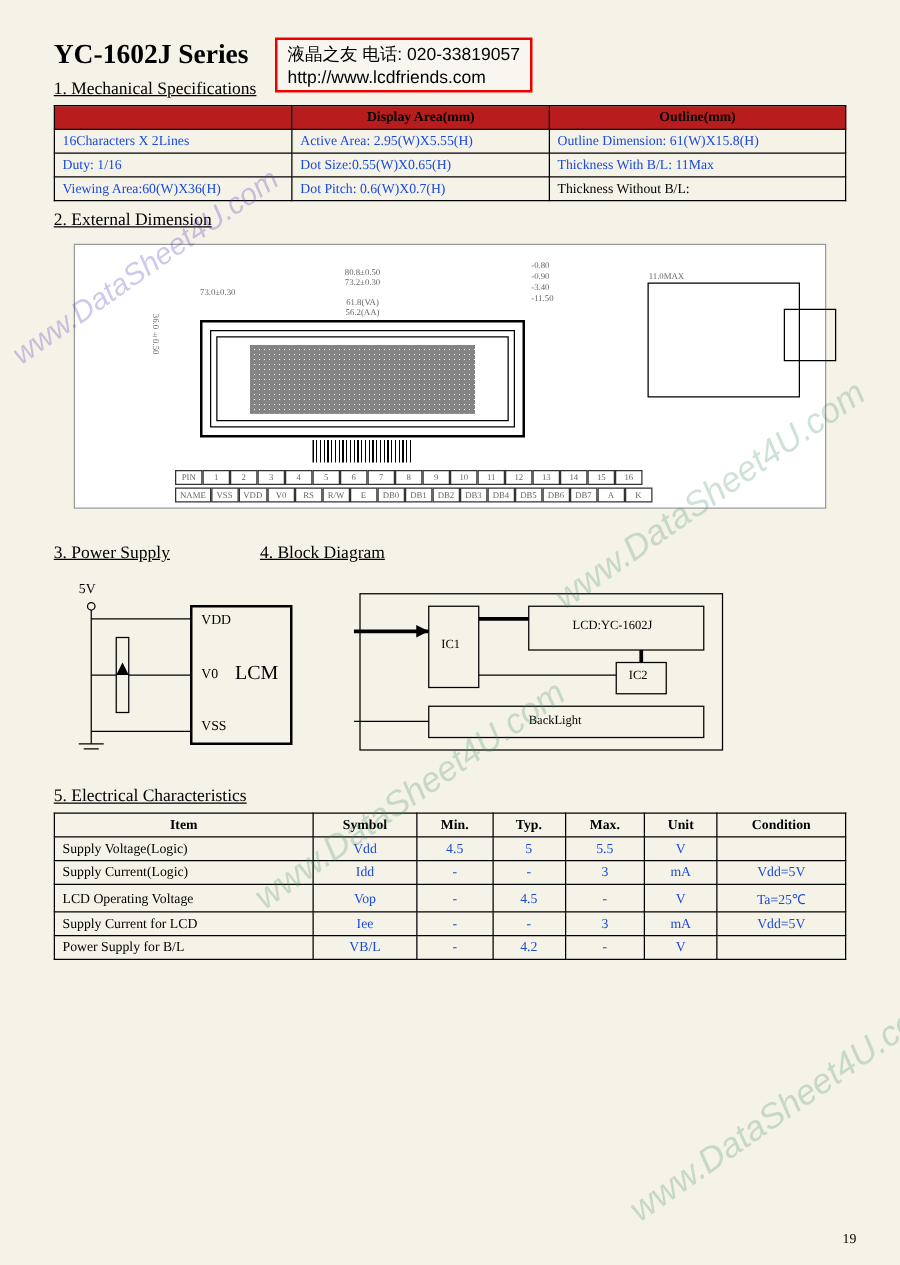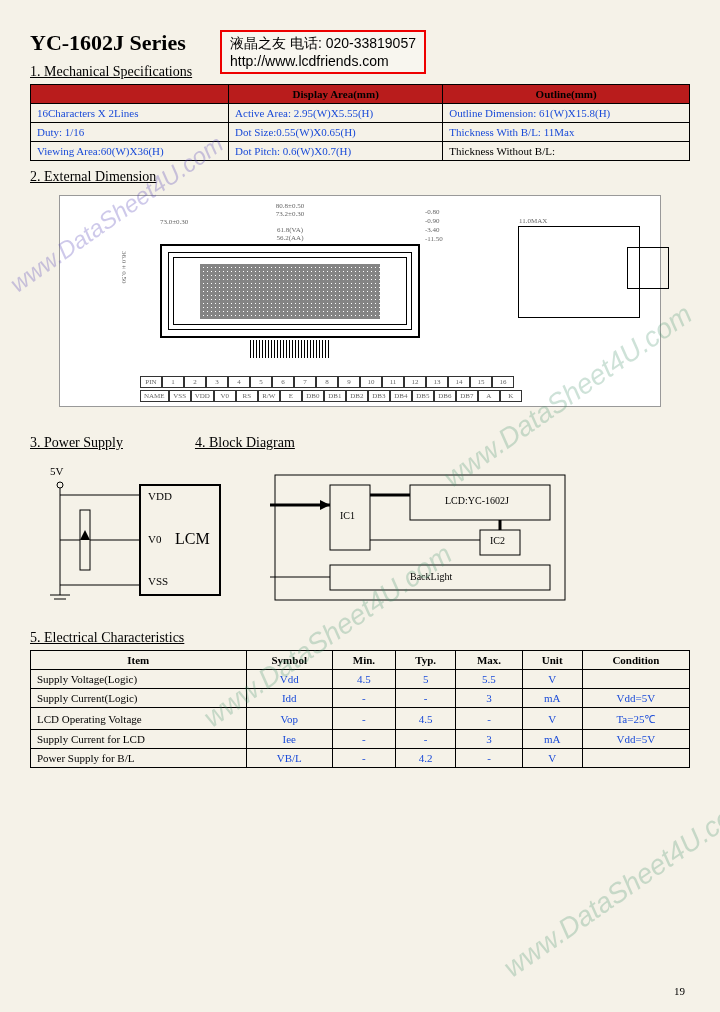--- a/index.html
+++ b/index.html
@@ -1,16 +1,16 @@
 <!DOCTYPE html>
 <html><head>
 <meta charset="utf-8">
 <style>
 body{margin:0;background:#f5f2e8;font-family:"Times New Roman",serif;color:#000;width:720px;height:1012px;position:relative;overflow:hidden}
-.page{padding:20px 30px;box-sizing:border-box}
+.page{padding:20px 43px;box-sizing:border-box}
 .title{font-size:22px;font-weight:bold;margin:10px 0 2px}
 .sec{font-size:14px;font-weight:normal;margin:8px 0 4px;text-decoration:underline}
 .blue{color:#1a4bd8}
 table{border-collapse:collapse;width:100%;font-size:11px}
 table.spec td,table.spec th{border:1px solid #000;padding:3px 6px;text-align:left}
 table.spec th{text-align:center;font-weight:bold;background:#b91c1c}
 table.elec td,table.elec th{border:1px solid #000;padding:3px 6px;text-align:center}
 table.elec th{font-weight:bold}
 table.elec td:first-child{text-align:left}
 .stamp{position:absolute;top:30px;left:220px;border:2px solid #e00;padding:3px 8px;font-size:14px;color:#000000;font-family:sans-serif;background:rgba(255,255,255,0.3);z-index:5}
@@ -58,21 +58,21 @@
 <tr>
   <td class="blue">Viewing Area:60(W)X36(H)</td>
   <td class="blue">Dot Pitch: 0.6(W)X0.7(H)</td>
   <td>Thickness Without B/L:</td>
 </tr>
 </tbody>
     </table>
 
 <div class="sec">2. External Dimension</div>
 <div class="diagram extdim">
-  <div style="position:absolute;left:100px;top:6px;width:260px">
+  <div style="position:absolute;left:100px;top:18px;width:260px">
     <div style="font-size:7px;text-align:center">80.8±0.50</div>
     <div style="font-size:7px;text-align:center">73.2±0.30</div>
     <div style="font-size:7px;text-align:left">73.0±0.30</div>
     <div style="font-size:7px;text-align:center">61.8(VA)</div>
     <div style="font-size:7px;text-align:center">56.2(AA)</div>
     <div style="border:2px solid #000;height:90px;margin-top:2px;position:relative;background:#fff">
       <div style="border:1px solid #000;position:absolute;inset:6px">
         <div style="border:1px solid #000;position:absolute;inset:4px;display:flex;align-items:center;justify-content:center">
           <div class="dotarea"></div>
         </div>

